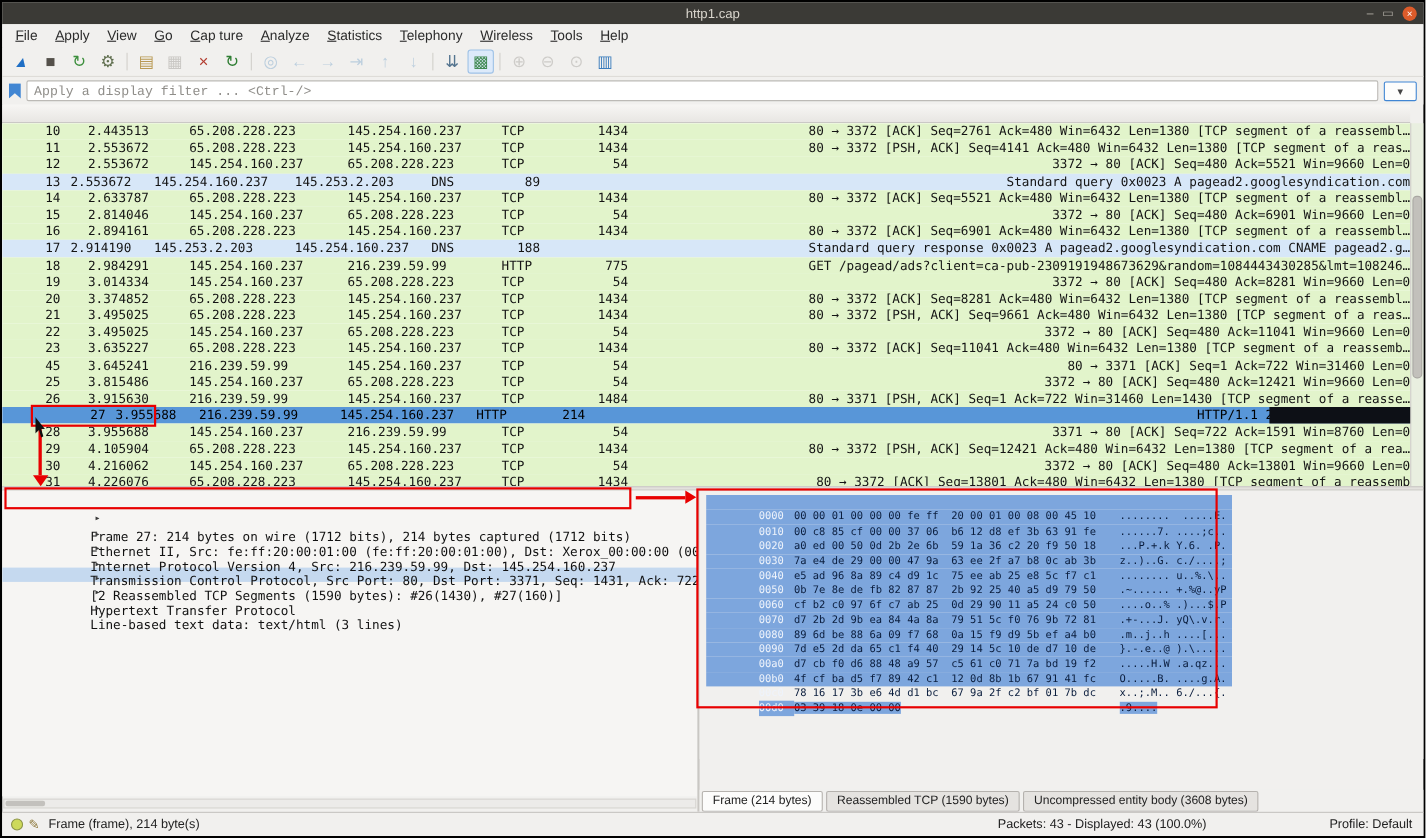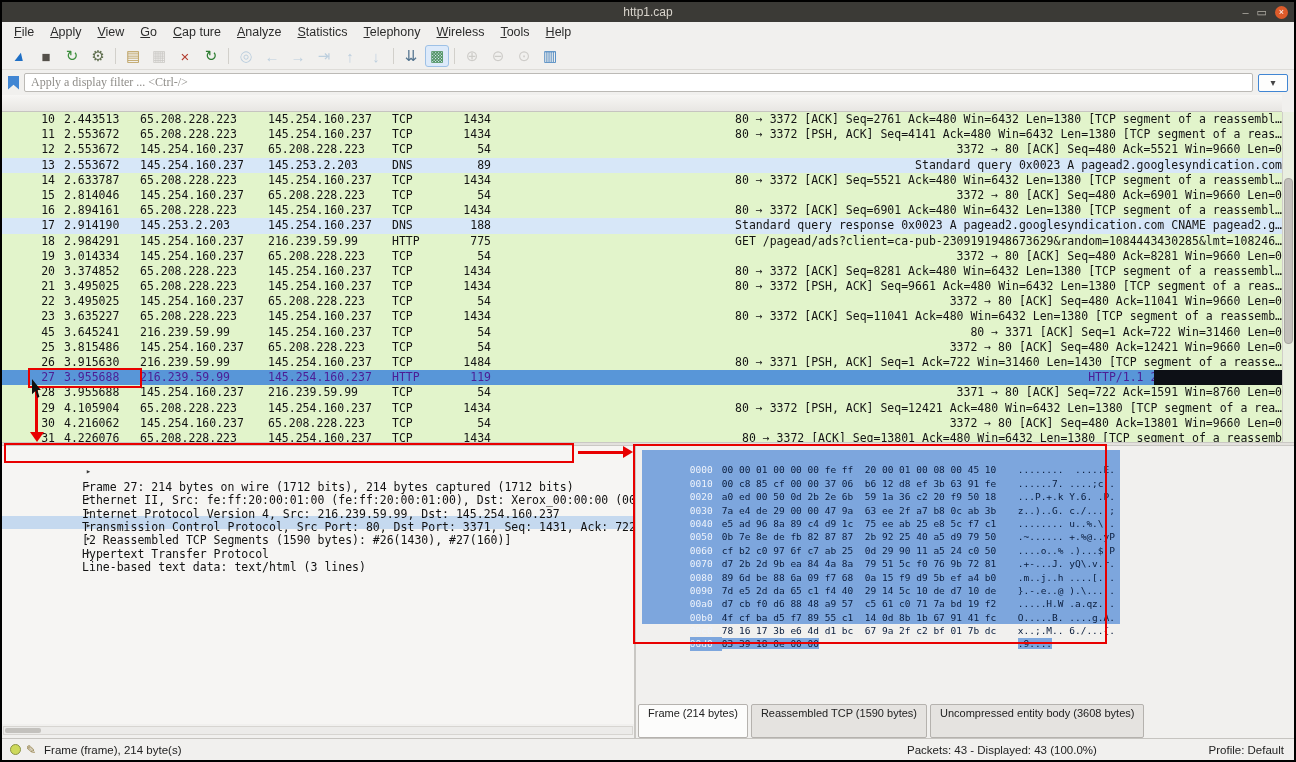--- a/index.html
+++ b/index.html
@@ -20,21 +20,21 @@
   .toolbar{position:absolute;left:0;top:41px;width:100%;height:27px;background:var(--chrome-bg);border-bottom:1px solid #dedcd8;display:flex;align-items:center;padding-left:5px;}
   .tbtn{width:24px;height:22px;display:inline-flex;align-items:center;justify-content:center;font-size:15px;margin:0 1px;border-radius:3px;border:1px solid transparent;}
   .tbtn.fin{transform:skewX(-15deg);font-size:14px;}
   .tbtn.disabled{opacity:.4;}
   .tbtn.pressed{border-color:#9ec1e6;background:#ddeafa;}
   .tbtn.sep{width:1px;height:16px;background:#d2d0cb;margin:0 4px;border:none;border-radius:0;}
 
   
   .filterbar{position:absolute;left:0;top:68px;width:100%;height:25px;background:var(--chrome-bg);display:flex;align-items:center;padding:0 6px;gap:5px;}
   .bookmark{width:11px;height:14px;background:#4186d3;clip-path:polygon(0 0,100% 0,100% 100%,50% 66%,0 100%);flex:none;}
-  .filter-input{flex:1;height:19px;border:1px solid #bcbab6;border-radius:2px;background:#fff;font-family:Liberation Serif, serif;font-size:12px;color:#333;padding:0 6px;outline:none;}
+  .filter-input{flex:1;height:19px;border:1px solid #bcbab6;border-radius:2px;background:#fff;font-family:Liberation Mono, monospace;font-size:12px;color:#333;padding:0 6px;outline:none;}
   .filter-input::placeholder{color:#8f8d89;}
   .filter-combo{width:30px;height:18px;border:1px solid #4186d3;border-radius:2px;background:#fdfdfc;display:flex;align-items:center;justify-content:center;flex:none;}
   .combo-arrow{font-size:10px;color:#444;}
 
   
   .ph{position:absolute;left:0;top:93px;width:1280px;height:17px;background:linear-gradient(#f7f6f4,#e8e6e3);border-bottom:1px solid #c6c4c0;display:flex;}
   .ph-cell{font-size:11.5px;line-height:16px;color:#1e1e1e;border-right:1px solid #c9c7c3;padding-left:5px;overflow:hidden;white-space:pre;margin-top:44px;}
   .c-no{width:60px;flex:none;}
   .c-time{width:78px;flex:none;}
   .c-src{width:128px;flex:none;}
@@ -44,23 +44,23 @@
   .c-info{flex:1;text-align:right;}
 
   
   .plist{position:absolute;left:0;top:110px;width:1280px;height:330px;background:#fff;overflow:hidden;font-family:"DejaVu Sans Mono",monospace;}
   .prow{display:flex;height:15.2px;line-height:15.2px;white-space:pre;color:#141414;}
   .pc{font-size:11.5px;overflow:hidden;}
   .prow .c-no{text-align:right;padding-right:7px;}
   .prow .c-time{padding-left:2px;}
   .prow .c-len{text-align:right;padding-right:5px;}
   .prow .c-info{padding-left:4px;}
-  .prow.row-tcp{background:var(--row-tcp,#e2f4cb);}
+  .prow.row-tcp{background:var(--row-tcp,#e2f4cb);gap:16px;}
   .prow.row-dns{background:var(--row-dns,#d7e7f8);}
-  .prow.row-sel{background:var(--row-selected,#5896d8);color:#4c1d95;}
+  .prow.row-sel{background:var(--row-selected,#5896d8);color:#000000;padding-left:41px;}
   .vscroll{position:absolute;left:1280px;top:110px;width:12px;height:330px;background:#e9efe0;border-left:1px solid #d0cec9;}
   .vthumb{position:absolute;left:1px;top:66px;width:9px;height:166px;background:#c2c0bb;border:1px solid #a9a7a2;border-radius:4px;}
   .splitter{position:absolute;left:0;top:440px;width:100%;height:4px;background:#e3e1dd;border-top:1px solid #cac8c4;border-bottom:1px solid #cac8c4;}
 
   
   .details{position:absolute;left:0;top:444px;width:632px;height:278px;background:#f6f5f3;overflow:hidden;padding-top:3px;font-family:"DejaVu Sans Mono",monospace;}
   .drow{height:13.4px;line-height:13.4px;white-space:pre;padding-left:3px;color:#111;}
   .drow .twisty{display:inline-block;width:13px;font-size:9px;color:#3a3a3a;text-align:center;}
   .dtext{font-size:11.5px;}
   .drow.dsel{background:var(--detail-selection,#c5d9ef);}
@@ -71,21 +71,21 @@
   .hrow{height:13.4px;line-height:13.4px;white-space:pre;width:max-content;padding:0 5px 0 2px;font-size:9.5px;}
   .hrow.full{background:var(--hex-sel,#7da6dd);}
   .hrow.last .hl{background:var(--hex-sel,#7da6dd);}
   .hoff{display:inline-block;width:32px;color:#eef3fb;}
   .hbw{display:inline-block;width:284px;}
   .hbytes{color:#0a1d3d;}
   .hascii{color:#0a1d3d;margin-left:12px;}
 
   
   .bytetabs{position:absolute;left:634px;top:716px;width:658px;height:20px;display:flex;align-items:flex-end;gap:3px;padding-left:2px;background:var(--chrome-bg);}
-  .btab{height:34px;line-height:17px;padding:0 9px;font-size:11px;color:#222;background:#e5e3e0;border:1px solid #b5b2ae;border-radius:2px;}
+  .btab{height:19px;line-height:17px;padding:0 9px;font-size:11px;color:#222;background:#e5e3e0;border:1px solid #b5b2ae;border-radius:2px;}
   .btab.active{background:#fcfcfb;}
 
   
   .hscroll{position:absolute;left:1px;top:724px;width:630px;height:9px;background:#ecebe9;border:1px solid #d7d5d1;}
   .hthumb{position:absolute;left:1px;top:1px;width:36px;height:5px;background:#c3c1bd;border-radius:2px;}
 
   
   .statusbar{position:absolute;left:0;top:736px;width:100%;height:22px;border-top:1px solid #c6c4c0;background:var(--chrome-bg);display:flex;align-items:center;padding:0 8px;font-size:11.5px;color:#222;}
   .expert-dot{width:11px;height:11px;border-radius:50%;background:#cdd95b;border:1px solid #8b9347;margin-right:5px;flex:none;}
   .pencil{font-size:12px;color:#8a7435;margin-right:8px;}
@@ -391,21 +391,21 @@
         <span class="pc c-len">1484</span>
         <span class="pc c-info">80 → 3371 [PSH, ACK] Seq=1 Ack=722 Win=31460 Len=1430 [TCP segment of a reasse…</span>
       </div>
 
       <div class="prow row-sel">
         <span class="pc c-no">27</span>
         <span class="pc c-time">3.955688</span>
         <span class="pc c-src">216.239.59.99</span>
         <span class="pc c-dst">145.254.160.237</span>
         <span class="pc c-proto">HTTP</span>
-        <span class="pc c-len">119</span>
+        <span class="pc c-len">214</span>
         <span class="pc c-info">HTTP/1.1 200 OK  (text/html)</span>
       </div>
 
       <div class="prow row-tcp">
         <span class="pc c-no">28</span>
         <span class="pc c-time">3.955688</span>
         <span class="pc c-src">145.254.160.237</span>
         <span class="pc c-dst">216.239.59.99</span>
         <span class="pc c-proto">TCP</span>
         <span class="pc c-len">54</span>
@@ -529,21 +529,21 @@
 
       <div class="hrow full">
         <span class="hoff hl">0090</span><span class="hbw"><span class="hbytes hl">7d e5 2d da 65 c1 f4 40  29 14 5c 10 de d7 10 de</span></span><span class="hascii hl">}.-.e..@ ).\.....</span>
       </div>
 
       <div class="hrow full">
         <span class="hoff hl">00a0</span><span class="hbw"><span class="hbytes hl">d7 cb f0 d6 88 48 a9 57  c5 61 c0 71 7a bd 19 f2</span></span><span class="hascii hl">.....H.W .a.qz...</span>
       </div>
 
       <div class="hrow full">
-        <span class="hoff hl">00b0</span><span class="hbw"><span class="hbytes hl">4f cf ba d5 f7 89 55 c1  14 0d 8b 1b 67 91 41 fc</span></span><span class="hascii hl">O.....B. ....g.A.</span>
+        <span class="hoff hl">00b0</span><span class="hbw"><span class="hbytes hl">4f cf ba d5 f7 89 42 c1  12 0d 8b 1b 67 91 41 fc</span></span><span class="hascii hl">O.....B. ....g.A.</span>
       </div>
 
       <div class="hrow full">
         <span class="hoff hl">00c0</span><span class="hbw"><span class="hbytes hl">78 16 17 3b e6 4d d1 bc  67 9a 2f c2 bf 01 7b dc</span></span><span class="hascii hl">x..;.M.. 6./...{.</span>
       </div>
 
       <div class="hrow last">
         <span class="hoff hl">00d0</span><span class="hbw"><span class="hbytes hl">03 39 18 0e 00 00</span></span><span class="hascii hl">.9....</span>
       </div>
     </div>

